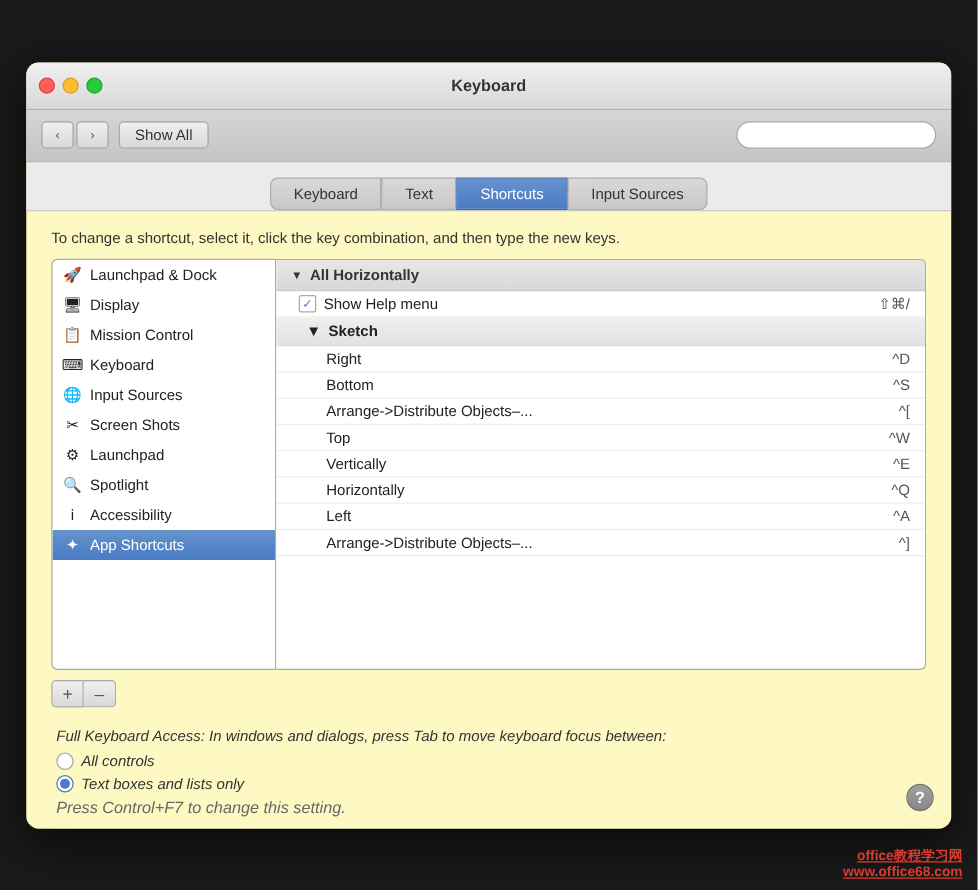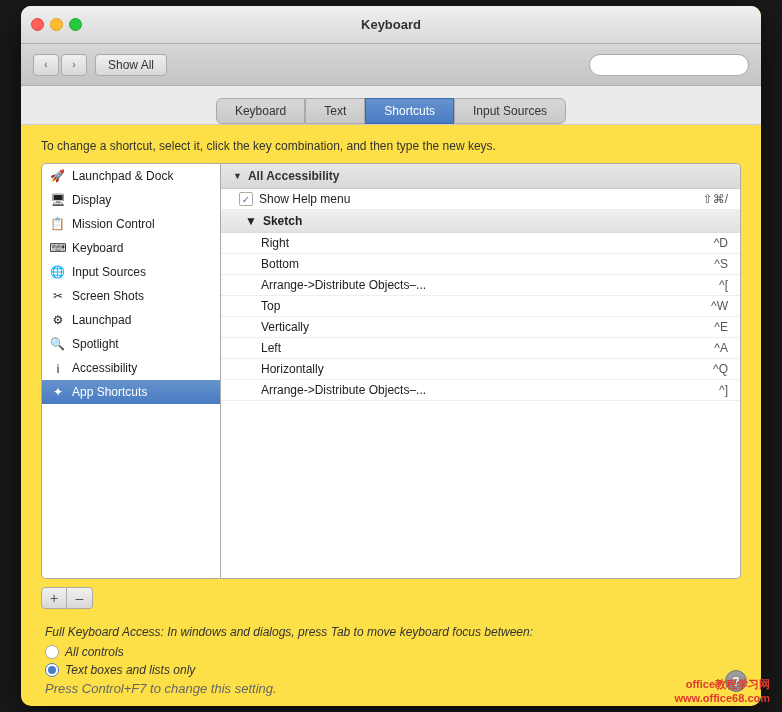--- a/index.html
+++ b/index.html
@@ -7,22 +7,22 @@
       width: 782px;
       height: 712px;
       background: #1a1a1a;
       display: flex;
       align-items: center;
       justify-content: center;
       font-family: -apple-system, 'Lucida Grande', Arial, sans-serif;
     }
     .window {
       width: 740px;
-      height: 700px;
-      background: #fde047;
+      height: 613px;
+      background: #fef9c3;
       border-radius: 10px;
       box-shadow: 0 10px 40px rgba(0,0,0,0.7);
       overflow: hidden;
       display: flex;
       flex-direction: column;
     }
     
     .titlebar {
       height: 38px;
       background: linear-gradient(to bottom, #f0f0f0, #d8d8d8);
@@ -335,20 +335,21 @@
       position: absolute;
       bottom: 8px;
       right: 12px;
       text-align: right;
     }
     .watermark span {
       display: block;
       font-size: 11px;
       color: #e0392d;
       font-weight: bold;
+      text-decoration: underline;
     }
   </style>
 </head>
 <body>
 
 <div class="window" style="position: relative;">
 
   <div class="titlebar">
     <div class="traffic-lights">
       <div class="traffic-light tl-close"></div>
@@ -421,21 +422,21 @@
         <div class="sidebar-item selected">
           <span class="sidebar-icon">✦</span>
           <span>App Shortcuts</span>
         </div>
       </div>
 
       <div class="right-panel">
 
         <div class="shortcuts-header">
           <span class="triangle">▼</span>
-          <span>All Accessibility</span>
+          <span>All Horizontally</span>
         </div>
 
         <div class="shortcut-row shortcut-row-checked">
           <div class="checkbox">✓</div>
           <span class="shortcut-name">Show Help menu</span>
           <span class="shortcut-key">⇧⌘/</span>
         </div>
 
         <div class="shortcut-section-header">
           <span class="triangle">▼</span>
@@ -456,26 +457,26 @@
         </div>
         <div class="shortcut-row">
           <span class="shortcut-name">Top</span>
           <span class="shortcut-key">^W</span>
         </div>
         <div class="shortcut-row">
           <span class="shortcut-name">Vertically</span>
           <span class="shortcut-key">^E</span>
         </div>
         <div class="shortcut-row">
+          <span class="shortcut-name">Horizontally</span>
+          <span class="shortcut-key">^Q</span>
+        </div>
+        <div class="shortcut-row">
           <span class="shortcut-name">Left</span>
           <span class="shortcut-key">^A</span>
-        </div>
-        <div class="shortcut-row">
-          <span class="shortcut-name">Horizontally</span>
-          <span class="shortcut-key">^Q</span>
         </div>
         <div class="shortcut-row">
           <span class="shortcut-name">Arrange-&gt;Distribute Objects–...</span>
           <span class="shortcut-key">^]</span>
         </div>
       </div>
     </div>
 
     <div class="bottom-controls">
       <div class="add-remove-buttons">

